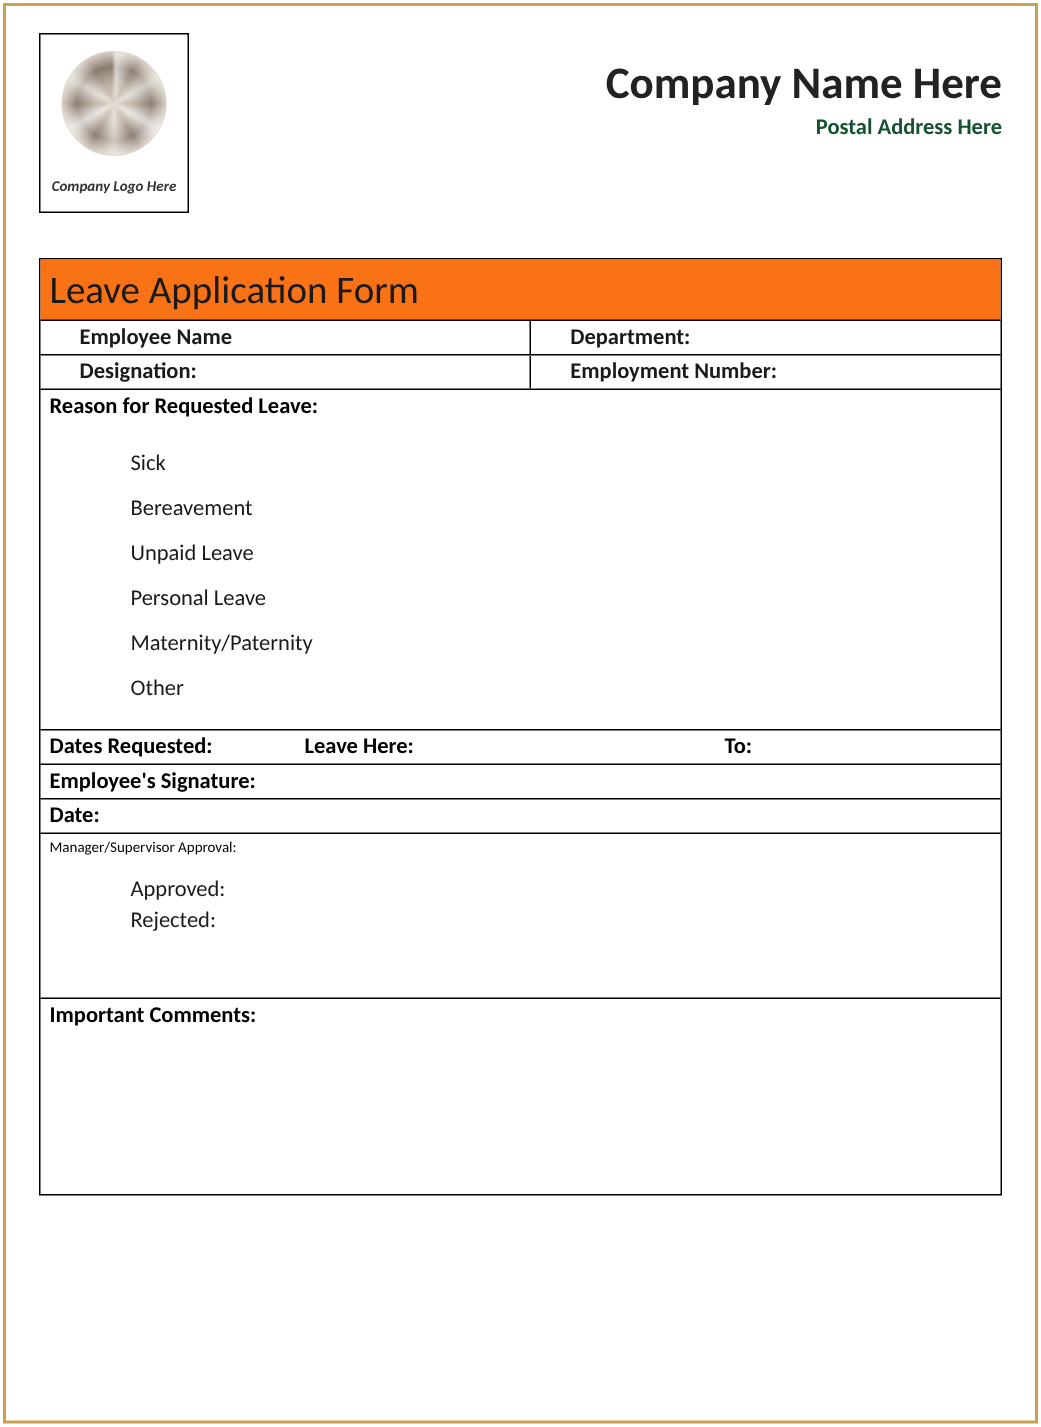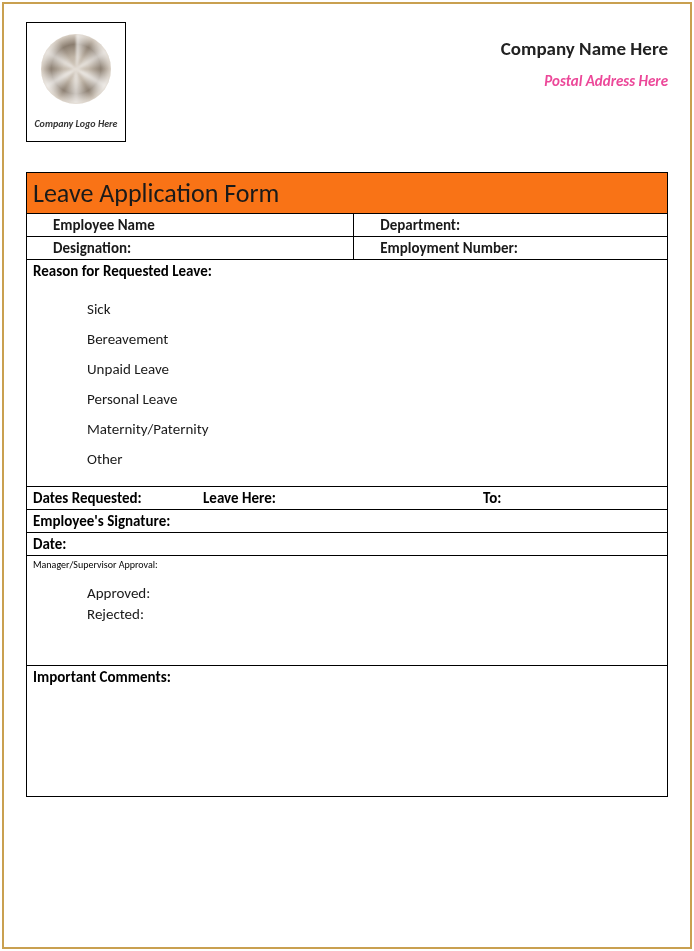--- a/index.html
+++ b/index.html
@@ -64,30 +64,29 @@
       color: #333;
       text-align: center;
       line-height: 1.2;
       margin-top: 14px;
     }
     .company-info {
       text-align: right;
       padding-top: 15px;
     }
     .company-name {
-      font-size: 19px;
+      font-size: 30px;
       font-weight: bold;
       color: #222;
     }
     .postal-address {
       font-size: 15px;
-      font-style: italic;
-      font-weight: bold;
-      color: #ec4899;
-      margin-top: 12px;
+      font-weight: bold;
+      color: #14532d;
+      margin-top: 2px;
     }
     .form-container {
       border: 1.5px solid #000;
     }
     .form-title {
       font-size: 26px;
       font-weight: 400;
       padding: 4px 6px;
       background: #f97316;
       border-bottom: 1.5px solid #000;

